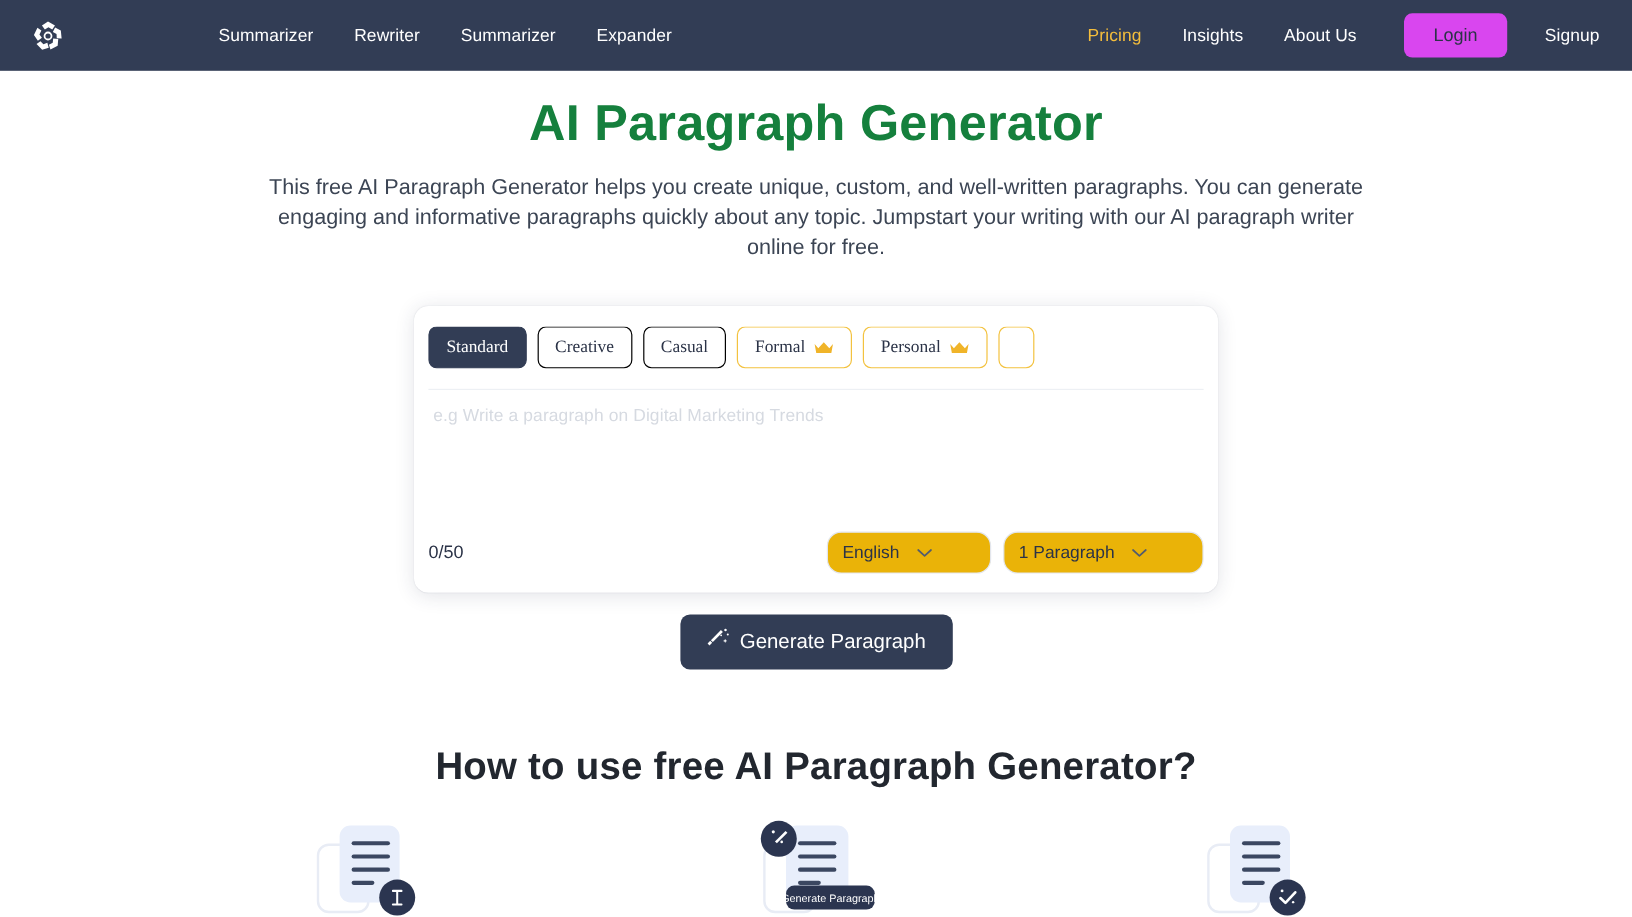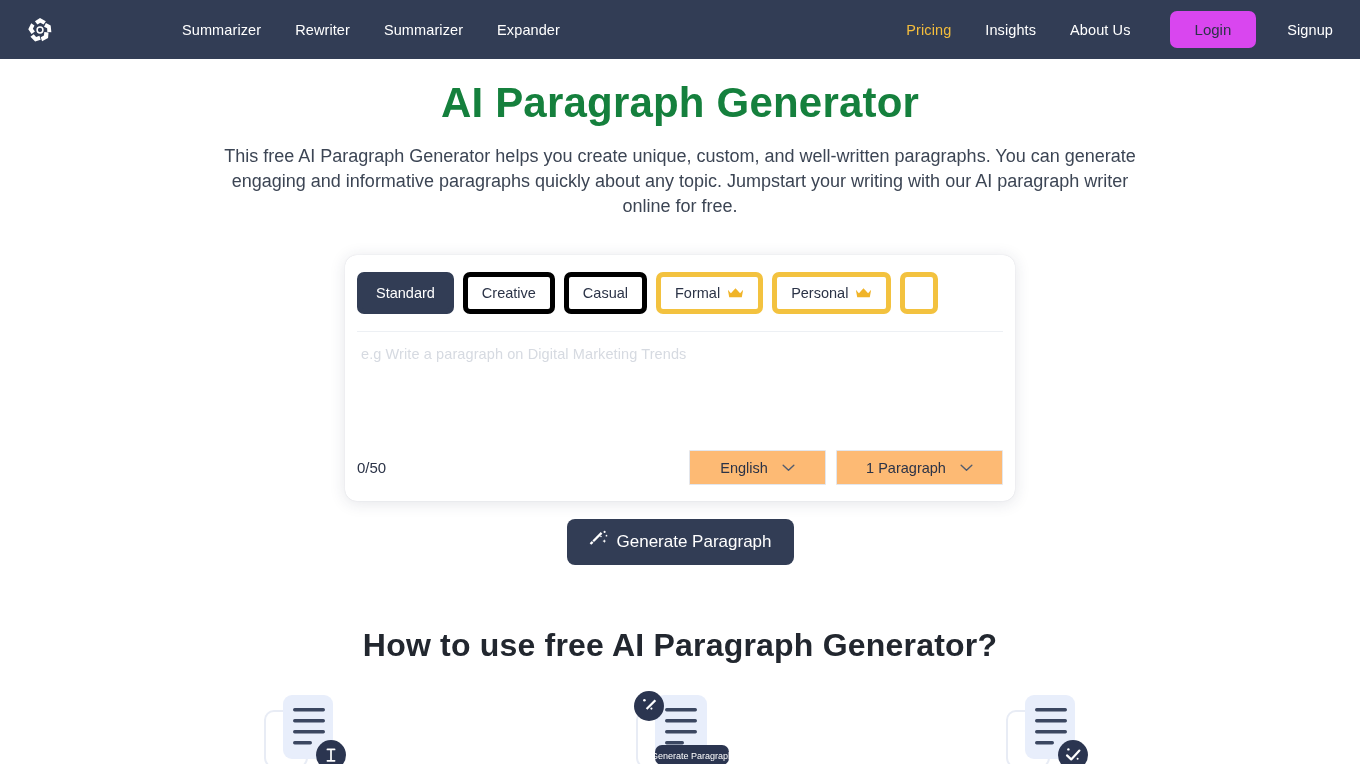--- a/index.html
+++ b/index.html
@@ -96,27 +96,27 @@
   }
   .tones {
     display: flex;
     gap: 9px;
     padding: 0 0 0 12px;
     flex-wrap: nowrap;
     overflow: hidden;
   }
   .tone {
     flex: 0 0 auto;
-    border: 5px solid #000000;
+    border: 1px solid #000000;
     background: #ffffff;
     color: #2b3347;
     border-radius: 7px;
     padding: 8px 14px;
     font-size: 14.5px;
-    font-family: Liberation Sans, sans-serif;
+    font-family: Liberation Serif, serif;
     cursor: pointer;
     white-space: nowrap;
     display: flex;
     align-items: center;
     gap: 7px;
   }
   .tone.selected {
     background: #323d55;
     color: #ffffff;
     border-color: #323d55;
@@ -138,31 +138,31 @@
 
   .card-bottom {
     display: flex;
     align-items: center;
     padding: 0 12px 16px 12px;
   }
   .counter { font-size: 15px; color: #2b3347; }
   .selects { margin-left: auto; display: flex; gap: 10px; }
   .select {
     border: 1px solid #e3e6ec;
-    border-radius: 1px;
-    background: #fdba74;
+    border-radius: 12px;
+    background: #eab308;
     height: 35px;
     display: flex;
     align-items: center;
     padding: 0 12px;
     font-size: 14.5px;
     color: #2b3347;
     cursor: pointer;
     min-width: 137px;
-    justify-content: center;
+    justify-content: flex-start;
     gap: 14px;
   }
   .select.wide { min-width: 167px; }
   .chev { color: #525c6e; line-height: 0; }
 
   
   .gen-wrap { display: flex; justify-content: center; margin-top: 18px; }
   .btn-generate {
     background: #323d55;
     color: #ffffff;

